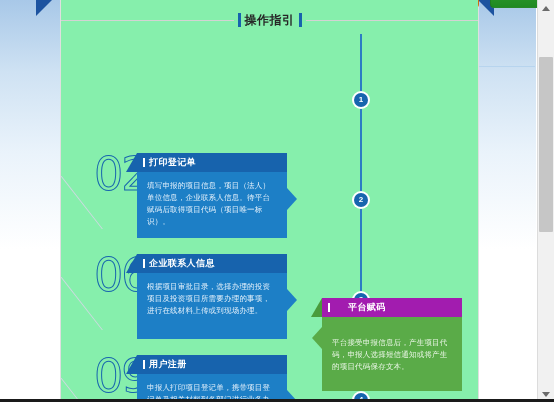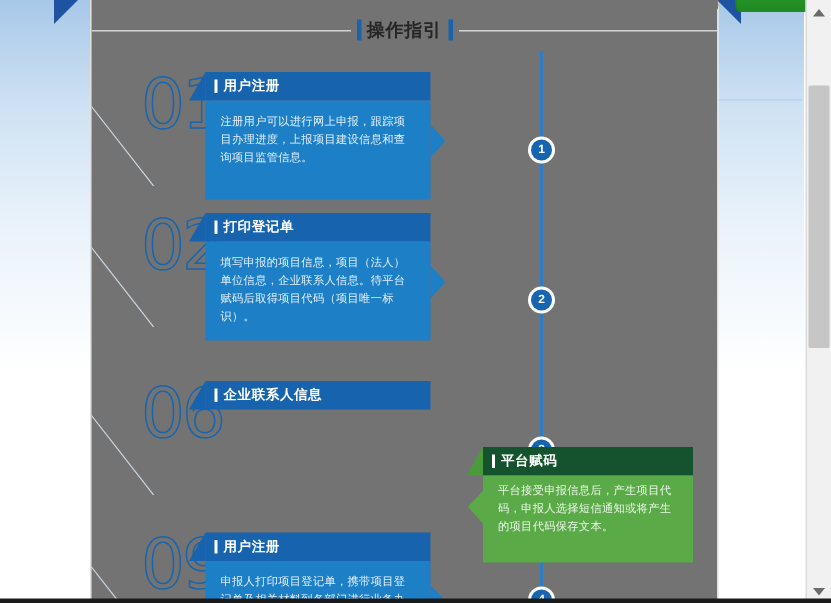--- a/index.html
+++ b/index.html
@@ -71,21 +71,21 @@
   .topbtn.orange { left: 417px; background: linear-gradient(to bottom, #f6891f, #e8760d); }
   .topbtn.green  { left: 490px; background: linear-gradient(to bottom, #2e9b2e, #1f8a22); }
 
   
   #content {
     position: absolute;
     left: 61px;
     top: 0;
     width: 417px;
     height: 402px;
-    background: #737373;
+    background: #86efac;
     overflow: hidden;
   }
 
   
   .section-title-row {
     position: absolute;
     left: 0;
     top: 10px;
     width: 417px;
     height: 20px;
@@ -244,23 +244,24 @@
   
   .callout {
     position: absolute;
     left: 322px;
     top: 298px;
     width: 140px;
   }
   .callout-head {
     position: relative;
     height: 19px;
-    background: #14532d;
+    background: #a21caf;
     display: flex;
     align-items: center;
+    gap: 14px;
   }
   .callout-head::before {
     content: "";
     position: absolute;
     left: -11px;
     top: 0;
     width: 0;
     height: 0;
     border-bottom: 19px solid #4a9b3c;
     border-left: 11px solid transparent;
@@ -275,21 +276,21 @@
   .callout-title {
     font-size: 9px;
     font-weight: bold;
     color: #ffffff;
     letter-spacing: 0.4px;
   }
   .callout-body {
     position: relative;
     background: #5aab48;
     min-height: 44px;
-    padding: 4px 10px 10px 10px;
+    padding: 20px 10px 10px 10px;
   }
   .callout-body::before {
     content: "";
     position: absolute;
     left: -10px;
     top: 10px;
     width: 0;
     height: 0;
     border-top: 11px solid transparent;
     border-bottom: 11px solid transparent;
@@ -377,35 +378,22 @@
       <div class="title-rule"></div>
     </div>
 
     <div class="timeline-line"></div>
     <div class="tl-node" style="top:93px">1</div>
     <div class="tl-node" style="top:193px">2</div>
     <div class="tl-node" style="top:293px">3</div>
     <div class="tl-dot" style="top:338px"></div>
     <div class="tl-node" style="top:393px">4</div>
 
-    <div class="step" style="top:42px">
-      <div class="step-slash"></div>
-      <div class="step-num">01</div>
-      <div class="card">
-        <div class="card-head">
-          <span class="tick"></span>
-          <span class="card-title">用户注册</span>
-        </div>
-        <div class="card-body">
-          <div class="card-text">注册用户可以进行网上申报，跟踪项目办理进度，上报项目建设信息和查询项目监管信息。</div>
-        </div>
-      </div>
-    </div>
-
-    <div class="step" style="top:136px">
+
+    <div class="step" style="top:147px">
       <div class="step-slash"></div>
       <div class="step-num">02</div>
       <div class="card">
         <div class="card-head">
           <span class="tick"></span>
           <span class="card-title">打印登记单</span>
         </div>
         <div class="card-body">
           <div class="card-text">填写申报的项目信息，项目（法人）单位信息，企业联系人信息。待平台赋码后取得项目代码（项目唯一标识）。</div>
         </div>
@@ -413,20 +401,23 @@
     </div>
 
     <div class="step" style="top:248px">
       <div class="step-slash"></div>
       <div class="step-num">06</div>
       <div class="card">
         <div class="card-head">
           <span class="tick"></span>
           <span class="card-title">企业联系人信息</span>
         </div>
+        <div class="card-body">
+          <div class="card-text">根据项目审批目录，选择办理的投资项目及投资项目所需要办理的事项，进行在线材料上传或到现场办理。</div>
+        </div>
       </div>
     </div>
 
     <div class="step" style="top:349px">
       <div class="step-slash"></div>
       <div class="step-num">09</div>
       <div class="card">
         <div class="card-head">
           <span class="tick"></span>
           <span class="card-title">用户注册</span>

